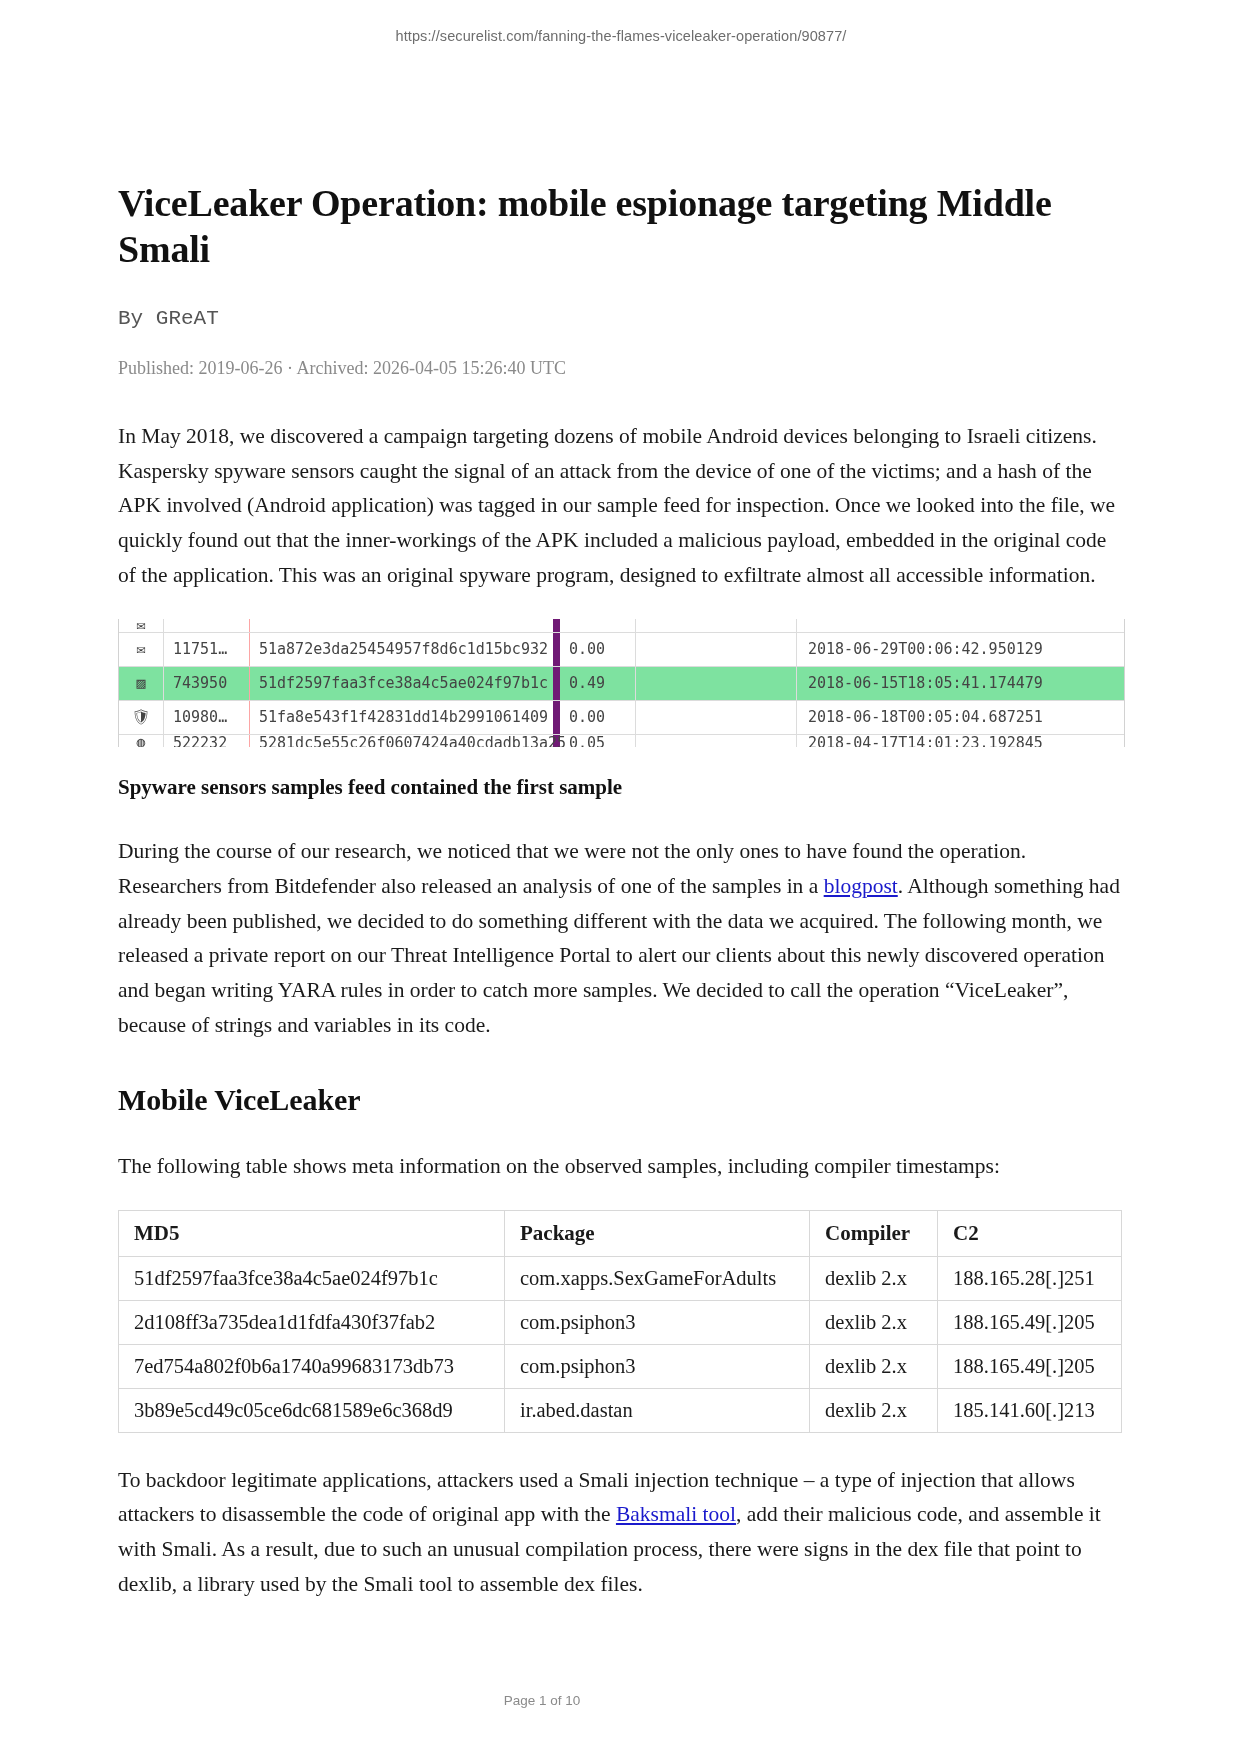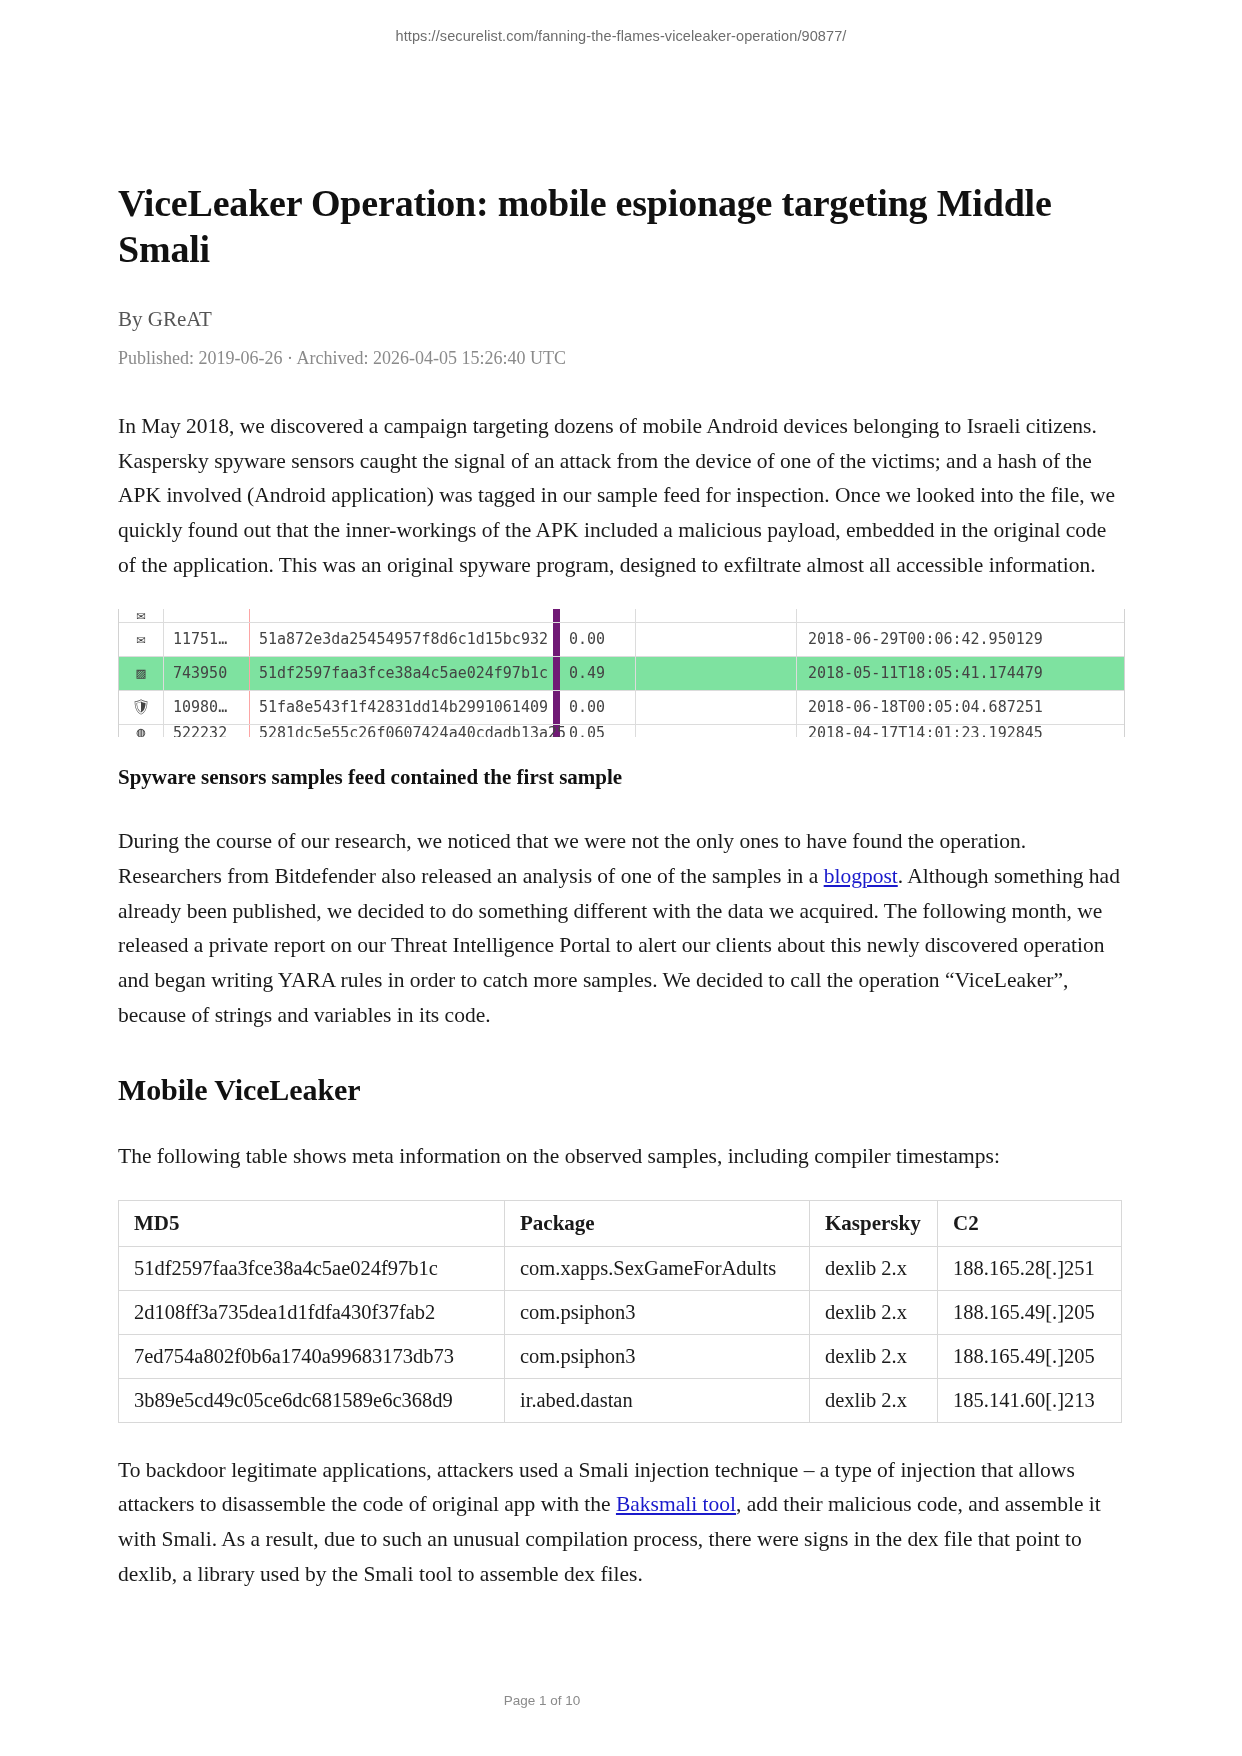--- a/index.html
+++ b/index.html
@@ -43,21 +43,22 @@
     font-size: 38px;
     font-weight: bold;
     line-height: 1.22;
     margin: 0 0 34px 0;
     letter-spacing: -0.2px;
     color: #111111;
   }
   .byline {
     font-size: 21px;
     color: #555555;
-    margin: 0 0 16px 0;
+    margin: 0 0 28px 0;
+    font-family: Liberation Mono, monospace;
   }
   .dateline {
     font-size: 18px;
     color: #8a8a8a;
     margin: 0 0 40px 0;
   }
   p.body {
     font-size: 21.5px;
     line-height: 1.62;
     margin: 0 0 26px 0;
@@ -245,21 +246,21 @@
         <div class="ss-blank"></div>
         <div class="ss-date">2018-06-29T00:06:42.950129</div>
       </div>
 
       <div class="ss-row highlight">
         <div class="ss-icon">▨</div>
         <div class="ss-id">743950</div>
         <div class="ss-hash">51df2597faa3fce38a4c5ae024f97b1c</div>
         <div class="ss-score">0.49</div>
         <div class="ss-blank"></div>
-        <div class="ss-date">2018-05-11T18:05:41.174479</div>
+        <div class="ss-date">2018-06-15T18:05:41.174479</div>
       </div>
 
       <div class="ss-row">
         <div class="ss-icon">🛡</div>
         <div class="ss-id">10980…</div>
         <div class="ss-hash">51fa8e543f1f42831dd14b2991061409</div>
         <div class="ss-score">0.00</div>
         <div class="ss-blank"></div>
         <div class="ss-date">2018-06-18T00:05:04.687251</div>
       </div>
@@ -287,21 +288,21 @@
       <colgroup>
         <col class="c-md5">
           <col class="c-pkg">
           <col class="c-comp">
           <col class="c-c2">
       </colgroup>
       <thead>
         <tr>
           <th>MD5</th>
           <th>Package</th>
-          <th>Kaspersky</th>
+          <th>Compiler</th>
           <th>C2</th>
         </tr>
       </thead>
       <tbody>
         <tr>
           <td>51df2597faa3fce38a4c5ae024f97b1c</td>
           <td>com.xapps.SexGameForAdults</td>
           <td>dexlib 2.x</td>
           <td>188.165.28[.]251</td>
         </tr>

